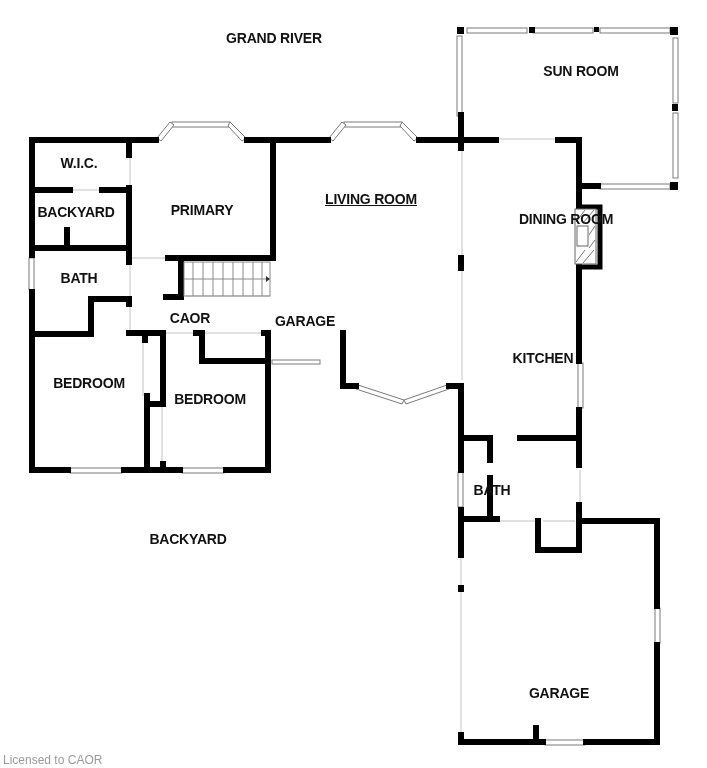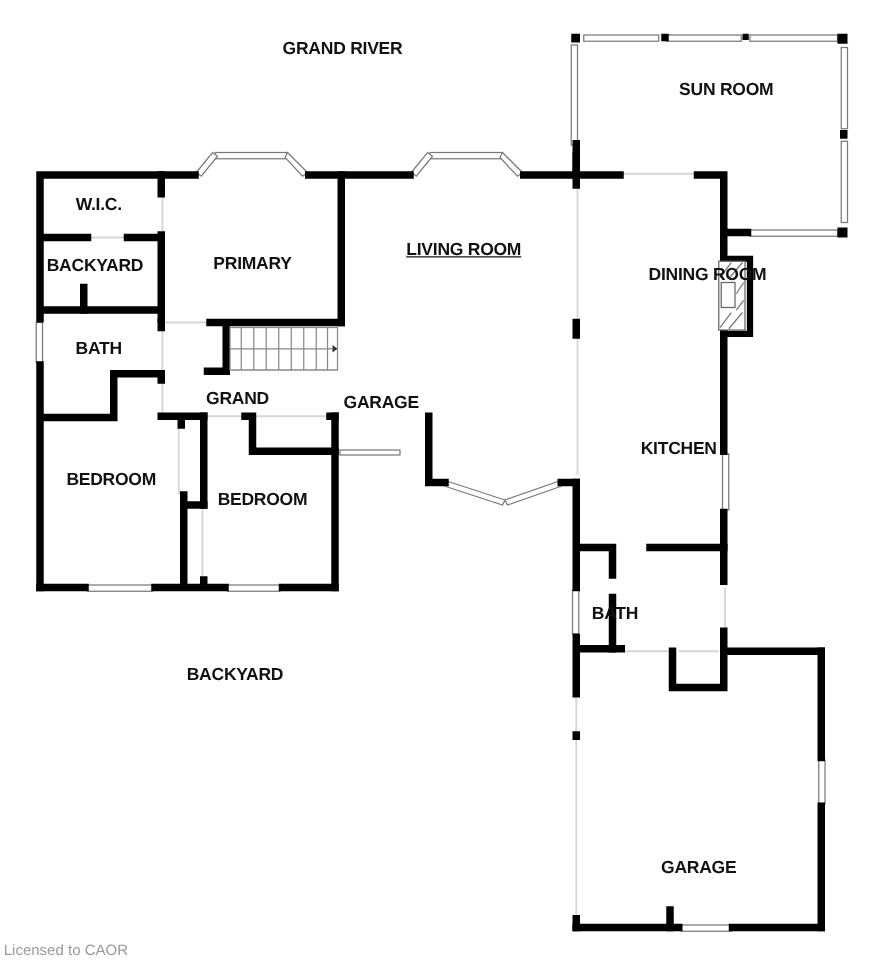--- a/index.html
+++ b/index.html
@@ -186,21 +186,21 @@
 <div class="lbl" style="left:274px; top:38px;">GRAND RIVER</div>
 <div class="lbl" style="left:188px; top:513px;margin-top:26px;">BACKYARD</div>
 
 <div class="lbl" style="left:79px; top:163px;">W.I.C.</div>
 <div class="lbl" style="left:76px; top:212px;">BACKYARD</div>
 <div class="lbl" style="left:202px; top:210px;">PRIMARY</div>
 <div class="lbl" style="left:371px; top:199px;text-decoration:underline;">LIVING ROOM</div>
 <div class="lbl" style="left:581px; top:71px;">SUN ROOM</div>
 <div class="lbl" style="left:521px; top:219px;margin-left:45px;">DINING ROOM</div>
 <div class="lbl" style="left:79px; top:278px;">BATH</div>
-<div class="lbl" style="left:190px; top:318px;">GRAND</div>
+<div class="lbl" style="left:190px; top:318px;">CAOR</div>
 <div class="lbl" style="left:305px; top:321px;">GARAGE</div>
 <div class="lbl" style="left:519px; top:358px;padding-left:48px;">KITCHEN</div>
 <div class="lbl" style="left:89px; top:383px;">BEDROOM</div>
 <div class="lbl" style="left:210px; top:399px;">BEDROOM</div>
 <div class="lbl" style="left:492px; top:490px;">BATH</div>
 <div class="lbl" style="left:559px; top:645px;margin-top:48px;">GARAGE</div>
 
 <div class="credit">Licensed to CAOR</div>
 
 </body></html>

